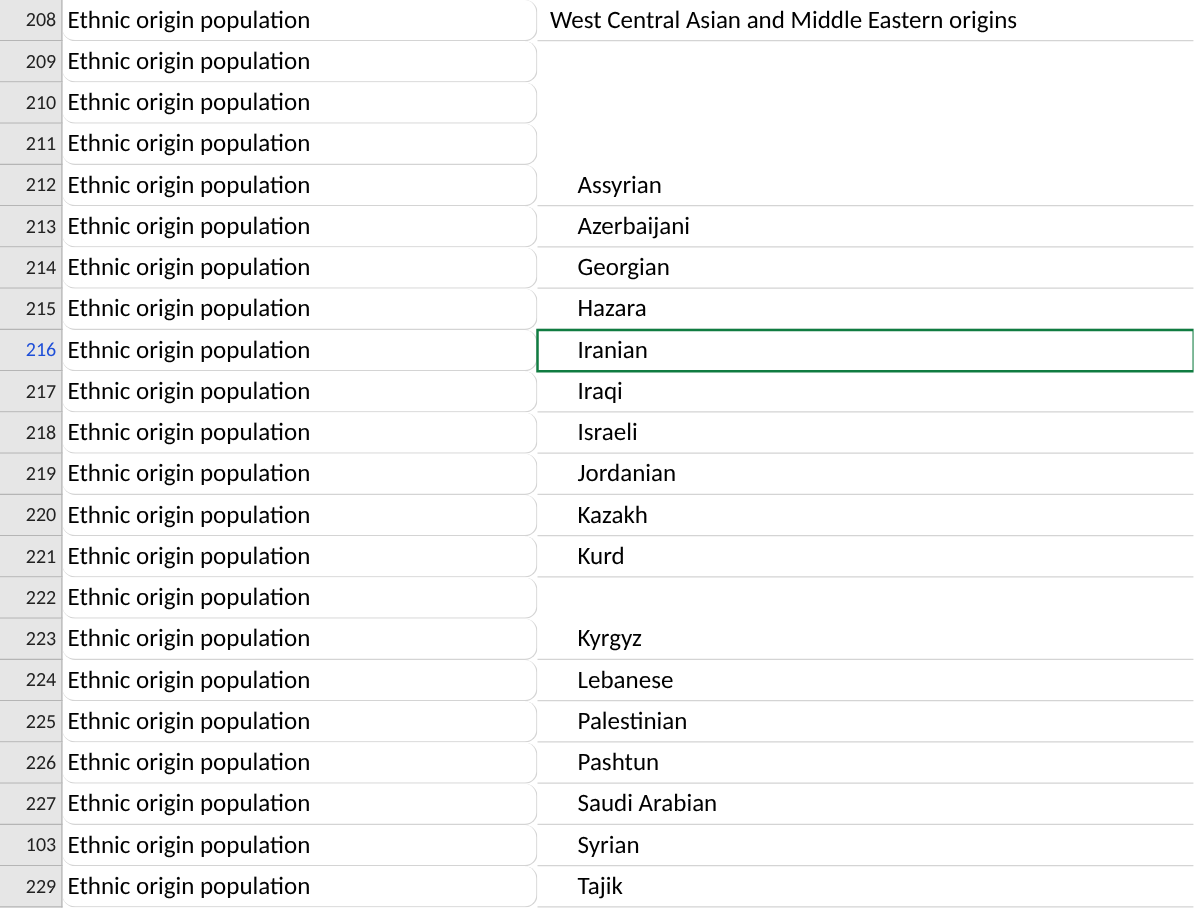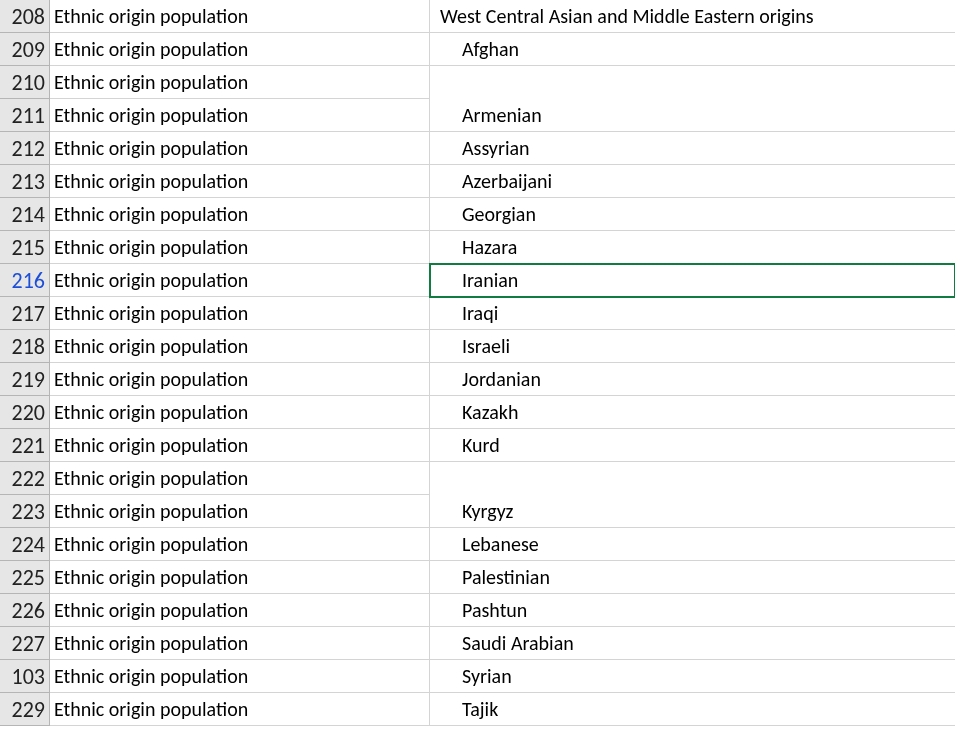--- a/index.html
+++ b/index.html
@@ -26,41 +26,42 @@
   .rowhead {
     width: 50px;
     flex: 0 0 50px;
     background: #e6e6e6;
     border-right: 1px solid #b5b5b5;
     border-bottom: 1px solid #b5b5b5;
     display: flex;
     align-items: center;
     justify-content: flex-end;
     padding-right: 4px;
-    font-size: 22px;
+    font-size: 16px;
     color: #222;
     box-sizing: border-box;
   }
   .rowhead.sel {
     color: #1d4ed8;
   }
   .cell {
     border-bottom: 1px solid #d4d4d4;
     display: flex;
     align-items: center;
     box-sizing: border-box;
     font-size: 20px;
     overflow: hidden;
     white-space: nowrap;
   }
   .colA { 
     width: 380px;
     flex: 0 0 380px;
     padding-left: 4px;
     border-right: 1px solid #d4d4d4;
+    border-radius: 10px;
   }
   .colB { 
     flex: 1 1 auto;
     padding-left: 10px;
   }
   .colB.indent .val-text {
     padding-left: 22px;
   }
   .selection-box {
     position: absolute;
@@ -77,34 +78,28 @@
 <div class="row">
       <div class="rowhead">208</div>
       <div class="cell colA">Ethnic origin population</div>
       <div class="cell colB">
         <span class="val-text">West Central Asian and Middle Eastern origins</span>
       </div>
     </div>
     <div class="row">
       <div class="rowhead">209</div>
       <div class="cell colA">Ethnic origin population</div>
-      <div class="cell colB indent">
-        <span class="val-text">Afghan</span>
-      </div>
     </div>
     <div class="row">
       <div class="rowhead">210</div>
       <div class="cell colA">Ethnic origin population</div>
     </div>
     <div class="row">
       <div class="rowhead">211</div>
       <div class="cell colA">Ethnic origin population</div>
-      <div class="cell colB indent">
-        <span class="val-text">Armenian</span>
-      </div>
     </div>
     <div class="row">
       <div class="rowhead">212</div>
       <div class="cell colA">Ethnic origin population</div>
       <div class="cell colB indent">
         <span class="val-text">Assyrian</span>
       </div>
     </div>
     <div class="row">
       <div class="rowhead">213</div>

